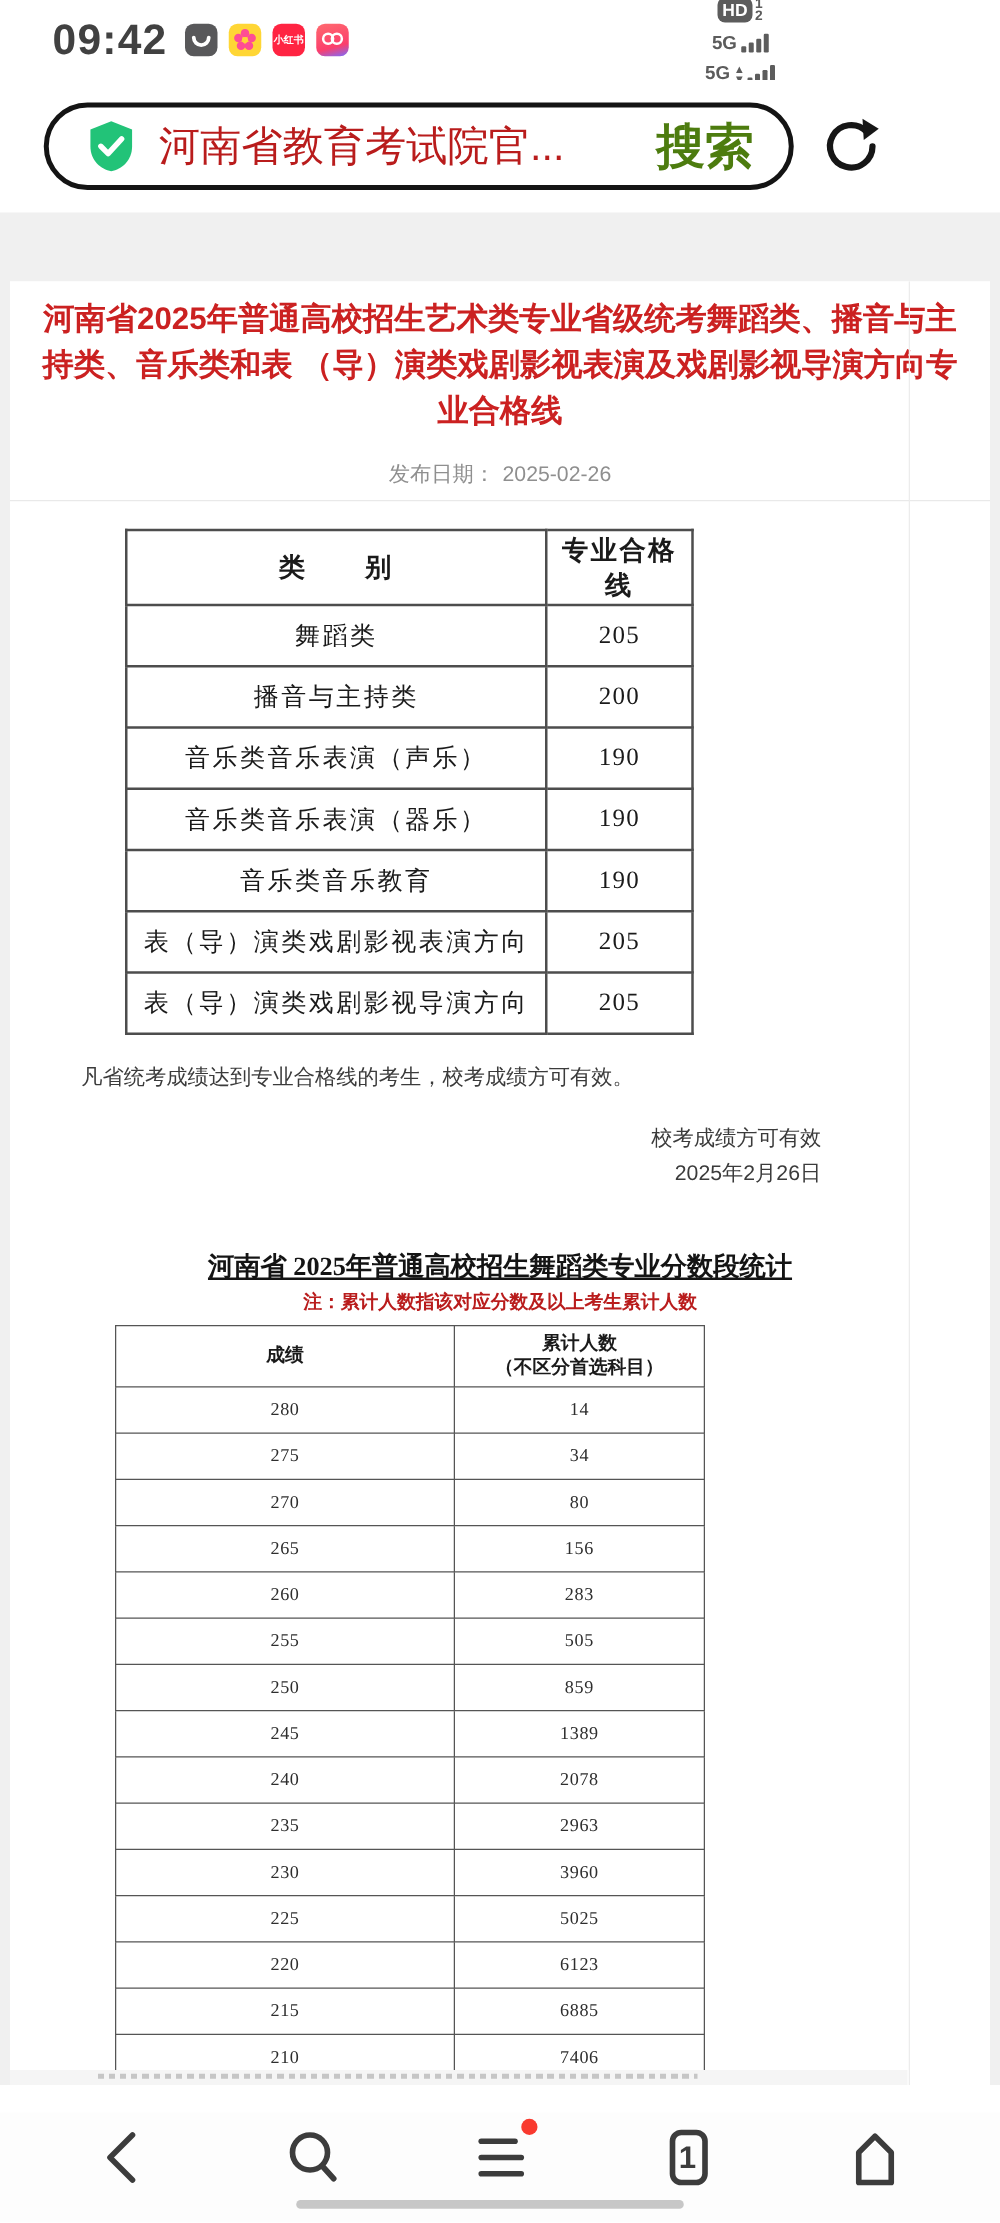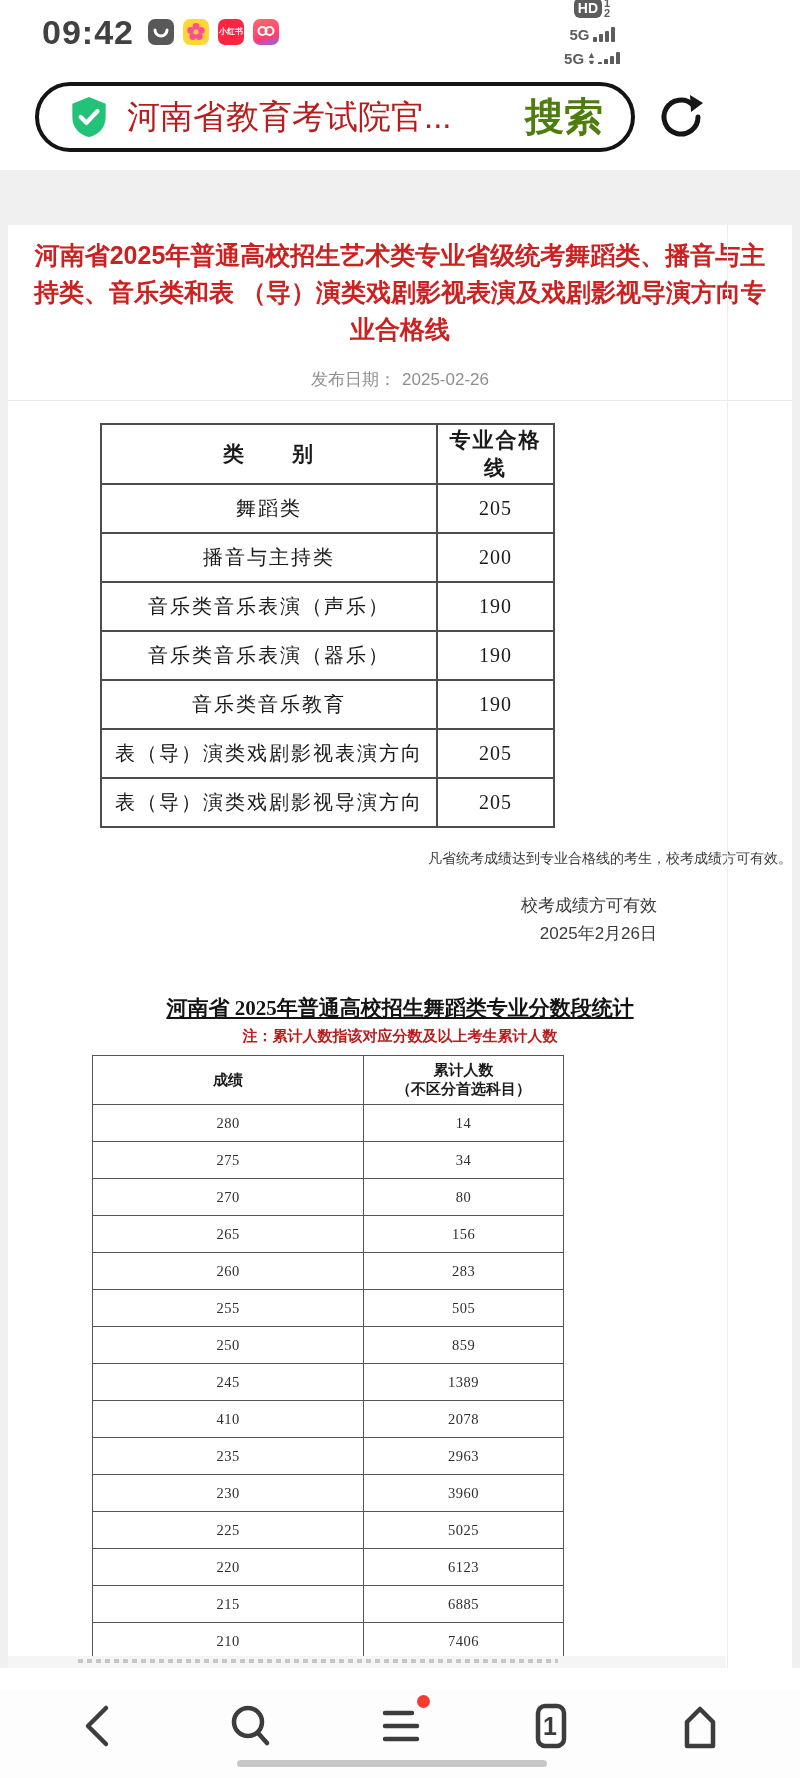--- a/index.html
+++ b/index.html
@@ -49,21 +49,21 @@
 
   table{border-collapse:collapse;font-family:"Liberation Serif","DejaVu Serif",serif;color:#1a1a1a;}
   .t1{margin:22px 0 0 92px;table-layout:fixed;}
   .t1 th,.t1 td{border:2px solid #4d4d4d;text-align:center;vertical-align:middle;}
   .t1 th{height:46px;font-size:21px;font-weight:700;letter-spacing:2px;}
   .t1 td{height:45px;font-size:20px;letter-spacing:2px;}
   .t1 .c1{width:332px;}
   .t1 .c2{width:113px;}
   .t1 td:last-child{letter-spacing:1px;}
 
-  .note{margin:22px 0 0 57px;font-size:14px;color:#3b3b3b;text-align:right;}
+  .note{margin:22px 0 0 57px;font-size:17px;color:#3b3b3b;}
   .signature{margin-top:24px;text-align:right;padding-right:135px;font-size:17px;color:#3b3b3b;line-height:28px;}
 
   .stats-title{margin:46px 0 0 0;text-align:center;font-size:21px;font-weight:700;color:#141414;font-family:"Liberation Serif","DejaVu Serif",serif;text-decoration:underline;}
   .stats-note{margin-top:5px;text-align:center;font-size:15px;font-weight:700;color:#b91c1c;font-family:"Liberation Serif","DejaVu Serif",serif;}
 
   .t2{margin:9px 0 0 84px;table-layout:fixed;}
   .t2 th,.t2 td{border:1.5px solid #555;text-align:center;vertical-align:middle;}
   .t2 th{height:46px;font-size:15px;font-weight:700;line-height:19px;}
   .t2 td{height:34px;font-size:14.5px;color:#2e2e2e;letter-spacing:0.5px;}
   .t2 .c1{width:268px;}
@@ -278,21 +278,21 @@
             </tr>
             <tr>
               <td>250</td>
               <td>859</td>
             </tr>
             <tr>
               <td>245</td>
               <td>1389</td>
             </tr>
             <tr>
-              <td>410</td>
+              <td>240</td>
               <td>2078</td>
             </tr>
             <tr>
               <td>235</td>
               <td>2963</td>
             </tr>
             <tr>
               <td>230</td>
               <td>3960</td>
             </tr>

